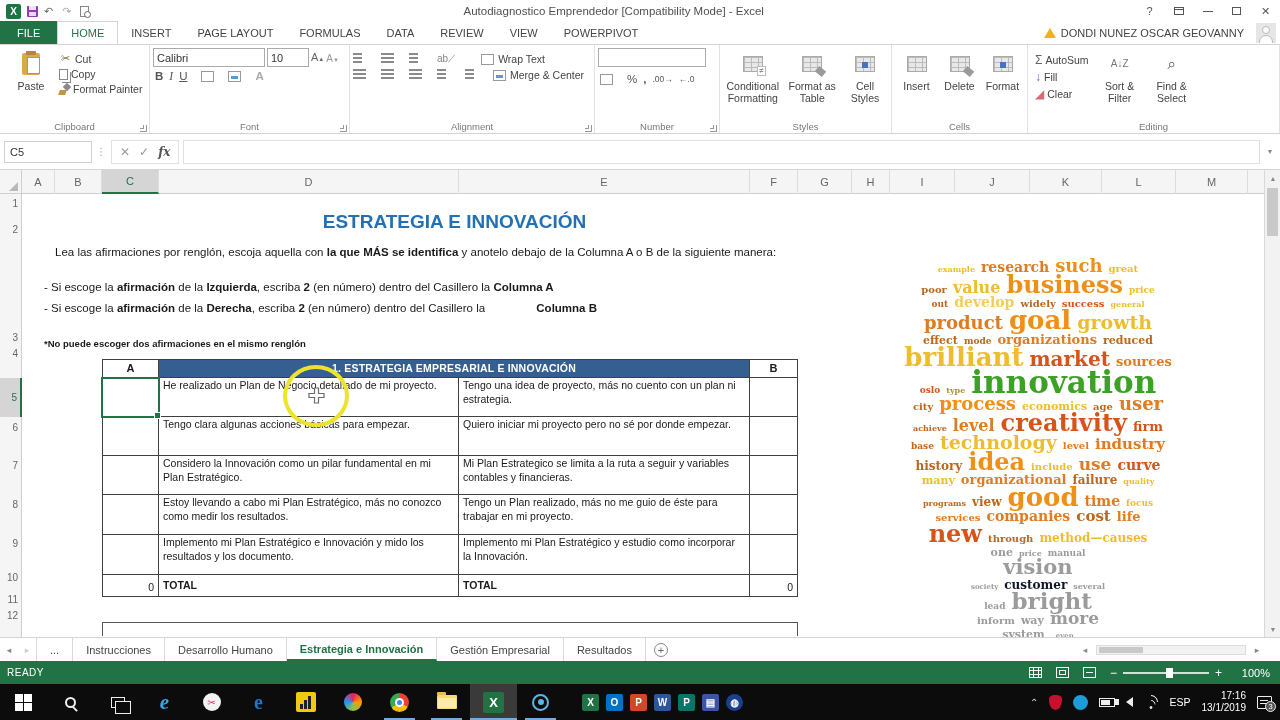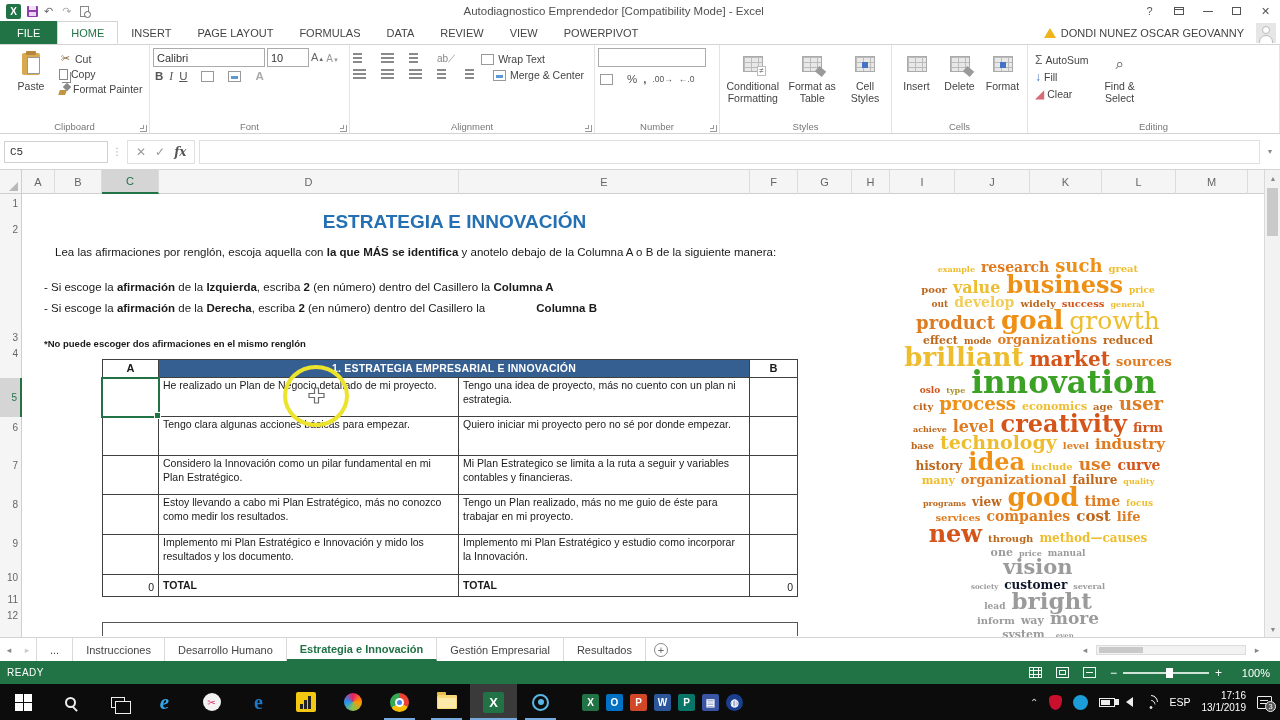--- a/index.html
+++ b/index.html
@@ -74,21 +74,21 @@
   .sig{font-size:12px;color:#666;}
   .gridic{width:20px;height:16px;background:
      linear-gradient(#bbb 1px,transparent 1px) 0 0/100% 5px,
      linear-gradient(90deg,#bbb 1px,transparent 1px) 0 0/7px 100%,#e8e8e8;border:1px solid #aaa;position:relative;}
   .gridic.gc:after{content:"≠";position:absolute;right:-4px;bottom:-5px;background:#fff;border:1px solid #bbb;font-size:8px;line-height:8px;padding:0 1px;color:#777;}
   .gridic.gb:after{content:"";position:absolute;right:-4px;bottom:-4px;width:9px;height:7px;background:#9a9a9a;transform:rotate(40deg);}
   .gridic.gi2:after{content:"";position:absolute;left:6px;top:5px;width:6px;height:6px;background:#4472c4;}
   .two-line{width:62px;}
   
   .formulabar{position:absolute;left:0;top:134px;width:1280px;height:36px;background:#fff;display:flex;align-items:center;padding:5px 4px;gap:4px;border-bottom:1px solid #d4d4d4;}
-  .namebox{width:104px;height:22px;border:1px solid #d0d0d0;font-size:11px;display:flex;align-items:center;padding:0 5px;justify-content:space-between;color:#333;font-family:Liberation Mono, monospace;}
+  .namebox{width:88px;height:22px;border:1px solid #d0d0d0;font-size:11px;display:flex;align-items:center;padding:0 5px;justify-content:space-between;color:#333;}
   .fbdots{color:#aaa;font-size:10px;letter-spacing:1px;}
   .fbbtns{display:flex;align-items:center;gap:9px;border:1px solid #e0e0e0;height:24px;padding:0 8px;color:#9a9a9a;font-size:12px;}
   .fx{font-family:"DejaVu Serif",serif;font-style:italic;color:#555;font-weight:700;}
   .finput{flex:1;height:24px;border:1px solid #e0e0e0;background:#fff;font-size:11px;display:flex;align-items:center;padding:0 5px;color:#333;}
   .fexp{color:#888;font-size:8px;padding:0 4px;}
   
   .colheaders{position:absolute;left:0;top:170px;width:1264px;height:24px;background:#f5f5f5;border-bottom:1px solid #cfcfcf;}
   .corner{position:absolute;left:0;top:0;width:22px;height:24px;border-right:1px solid #cfcfcf;}
   .corner:after{content:"";position:absolute;right:3px;bottom:3px;border-left:9px solid transparent;border-bottom:9px solid #b9b9b9;}
   .chead{position:absolute;top:0;height:24px;font-size:11px;color:#666;display:flex;align-items:center;justify-content:center;border-right:1px solid #dcdcdc;}
@@ -438,20 +438,27 @@
             <span>Fill</span>
             <span class="dd"></span>
           </div>
         <div class="sumline">
             <span class="sig" style="color:#d86b77">◢</span>
             <span>Clear</span>
             <span class="dd"></span>
           </div>
       </div>
       <div class="bigbtn" style="width:52px">
+        <span class="ic" style="font-size:10px;color:#777">
+            <span>A↓Z</span>
+          </span>
+        <span>Sort &amp; Filter</span>
+          <span class="dd"></span>
+      </div>
+      <div class="bigbtn" style="width:52px">
         <span class="ic" style="font-size:15px;color:#555">
             <span>⌕</span>
           </span>
         <span>Find &amp; Select</span>
           <span class="dd"></span>
       </div>
       <div class="glabel"><span>Editing</span></div>
     </div>
   </div>
 
@@ -512,21 +519,21 @@
     <div class="sheet-title">ESTRATEGIA E INNOVACIÓN</div>
     <div class="line" style="left:33px;top:52px" id="intro-line"><span>Lea las afirmaciones por renglón, escoja aquella con </span><span style="font-weight: 700;">la que MÁS se identifica</span><span>  y anotelo  debajo de la Columna A o B de la siguiente manera:</span></div>
     <div class="line" style="left:22px;top:87px" id="bullet1-line"><span>- Si escoge la </span><span style="font-weight: 700;">afirmación</span><span> de la </span><span style="font-weight: 700;">Izquierda</span><span>, escriba </span><span style="font-weight: 700;">2</span><span> (en número) dentro del Casillero la </span><span style="font-weight: 700;">Columna A</span></div>
     <div class="line" style="left:22px;top:108px" id="bullet2-line"><span>- Si escoge  la </span><span style="font-weight: 700;">afirmación</span><span> de la </span><span style="font-weight: 700;">Derecha</span><span>, escriba  </span><span style="font-weight: 700;">2</span><span>  (en número) dentro del Casillero la </span><span style="font-weight: 700; margin-left: 48px;">Columna B</span></div>
     <div class="line note" style="left:22px;top:144px">*No puede escoger dos afirmaciones en el mismo renglón</div>
 
     <div class="wordcloud" id="wordcloud">
         <div class="wc-row"><span style="font-size: 8px; color: rgb(238, 189, 46); font-weight: 700;">example</span><span style="font-size: 14px; color: rgb(223, 123, 32); font-weight: 700;">research</span><span style="font-size: 18px; color: rgb(238, 144, 21); font-weight: 700;">such</span><span style="font-size: 10px; color: rgb(238, 189, 46); font-weight: 700;">great</span></div>
         <div class="wc-row"><span style="font-size: 10px; color: rgb(189, 103, 28); font-weight: 700;">poor</span><span style="font-size: 16px; color: rgb(238, 189, 46); font-weight: 700;">value</span><span style="font-size: 24px; color: rgb(238, 144, 21); font-weight: 700;">business</span><span style="font-size: 9px; color: rgb(238, 189, 46); font-weight: 700;">price</span></div>
         <div class="wc-row"><span style="font-size: 9px; color: rgb(189, 103, 28); font-weight: 700;">out</span><span style="font-size: 14px; color: rgb(242, 205, 88); font-weight: 700;">develop</span><span style="font-size: 10px; color: rgb(189, 103, 28); font-weight: 700;">widely</span><span style="font-size: 10px; color: rgb(212, 84, 26); font-weight: 700;">success</span><span style="font-size: 8px; color: rgb(238, 189, 46); font-weight: 700;">general</span></div>
-        <div class="wc-row"><span style="font-size: 18px; color: rgb(223, 123, 32); font-weight: 700;">product</span><span style="font-size: 26px; color: rgb(238, 144, 21); font-weight: 700;">goal</span><span style="font-size: 25px; color: rgb(238, 189, 46); font-weight: 400;">growth</span></div>
+        <div class="wc-row"><span style="font-size: 18px; color: rgb(223, 123, 32); font-weight: 700;">product</span><span style="font-size: 26px; color: rgb(238, 144, 21); font-weight: 700;">goal</span><span style="font-size: 19px; color: rgb(238, 189, 46); font-weight: 700;">growth</span></div>
         <div class="wc-row"><span style="font-size: 11px; color: rgb(189, 103, 28); font-weight: 700;">effect</span><span style="font-size: 9px; color: rgb(189, 103, 28); font-weight: 700;">mode</span><span style="font-size: 13px; color: rgb(223, 123, 32); font-weight: 700;">organizations</span><span style="font-size: 11px; color: rgb(189, 103, 28); font-weight: 700;">reduced</span></div>
         <div class="wc-row"><span style="font-size: 26px; color: rgb(238, 189, 46); font-weight: 700;">brilliant</span><span style="font-size: 20px; color: rgb(212, 84, 26); font-weight: 700;">market</span><span style="font-size: 13px; color: rgb(223, 123, 32); font-weight: 700;">sources</span></div>
         <div class="wc-row"><span style="font-size: 9px; color: rgb(212, 84, 26); font-weight: 700;">oslo</span><span style="font-size: 8px; color: rgb(168, 146, 44); font-weight: 700;">type</span><span style="font-size: 31px; color: rgb(59, 162, 38); font-weight: 800;">innovation</span></div>
         <div class="wc-row"><span style="font-size: 10px; color: rgb(189, 103, 28); font-weight: 700;">city</span><span style="font-size: 18px; color: rgb(238, 144, 21); font-weight: 700;">process</span><span style="font-size: 11px; color: rgb(238, 189, 46); font-weight: 700;">economics</span><span style="font-size: 10px; color: rgb(189, 103, 28); font-weight: 700;">age</span><span style="font-size: 18px; color: rgb(223, 123, 32); font-weight: 700;">user</span></div>
         <div class="wc-row"><span style="font-size: 8px; color: rgb(189, 103, 28); font-weight: 700;">achieve</span><span style="font-size: 16px; color: rgb(223, 123, 32); font-weight: 700;">level</span><span style="font-size: 24px; color: rgb(212, 84, 26); font-weight: 700;">creativity</span><span style="font-size: 13px; color: rgb(212, 84, 26); font-weight: 700;">firm</span></div>
         <div class="wc-row"><span style="font-size: 9px; color: rgb(189, 103, 28); font-weight: 700;">base</span><span style="font-size: 19px; color: rgb(238, 189, 46); font-weight: 700;">technology</span><span style="font-size: 10px; color: rgb(223, 123, 32); font-weight: 700;">level</span><span style="font-size: 15px; color: rgb(223, 123, 32); font-weight: 700;">industry</span></div>
         <div class="wc-row"><span style="font-size: 12px; color: rgb(189, 103, 28); font-weight: 700;">history</span><span style="font-size: 24px; color: rgb(238, 144, 21); font-weight: 700;">idea</span><span style="font-size: 10px; color: rgb(238, 189, 46); font-weight: 700;">include</span><span style="font-size: 17px; color: rgb(223, 123, 32); font-weight: 700;">use</span><span style="font-size: 14px; color: rgb(212, 84, 26); font-weight: 700;">curve</span></div>
         <div class="wc-row"><span style="font-size: 11px; color: rgb(238, 189, 46); font-weight: 700;">many</span><span style="font-size: 13px; color: rgb(223, 123, 32); font-weight: 700;">organizational</span><span style="font-size: 12px; color: rgb(189, 103, 28); font-weight: 700;">failure</span><span style="font-size: 8px; color: rgb(238, 189, 46); font-weight: 700;">quality</span></div>
         <div class="wc-row"><span style="font-size: 8px; color: rgb(189, 103, 28); font-weight: 700;">programs</span><span style="font-size: 12px; color: rgb(189, 103, 28); font-weight: 700;">view</span><span style="font-size: 26px; color: rgb(238, 144, 21); font-weight: 700;">good</span><span style="font-size: 14px; color: rgb(223, 123, 32); font-weight: 700;">time</span><span style="font-size: 9px; color: rgb(238, 189, 46); font-weight: 700;">focus</span></div>
         <div class="wc-row"><span style="font-size: 10px; color: rgb(223, 123, 32); font-weight: 700;">services</span><span style="font-size: 14px; color: rgb(223, 123, 32); font-weight: 700;">companies</span><span style="font-size: 15px; color: rgb(189, 103, 28); font-weight: 700;">cost</span><span style="font-size: 13px; color: rgb(223, 123, 32); font-weight: 700;">life</span></div>

